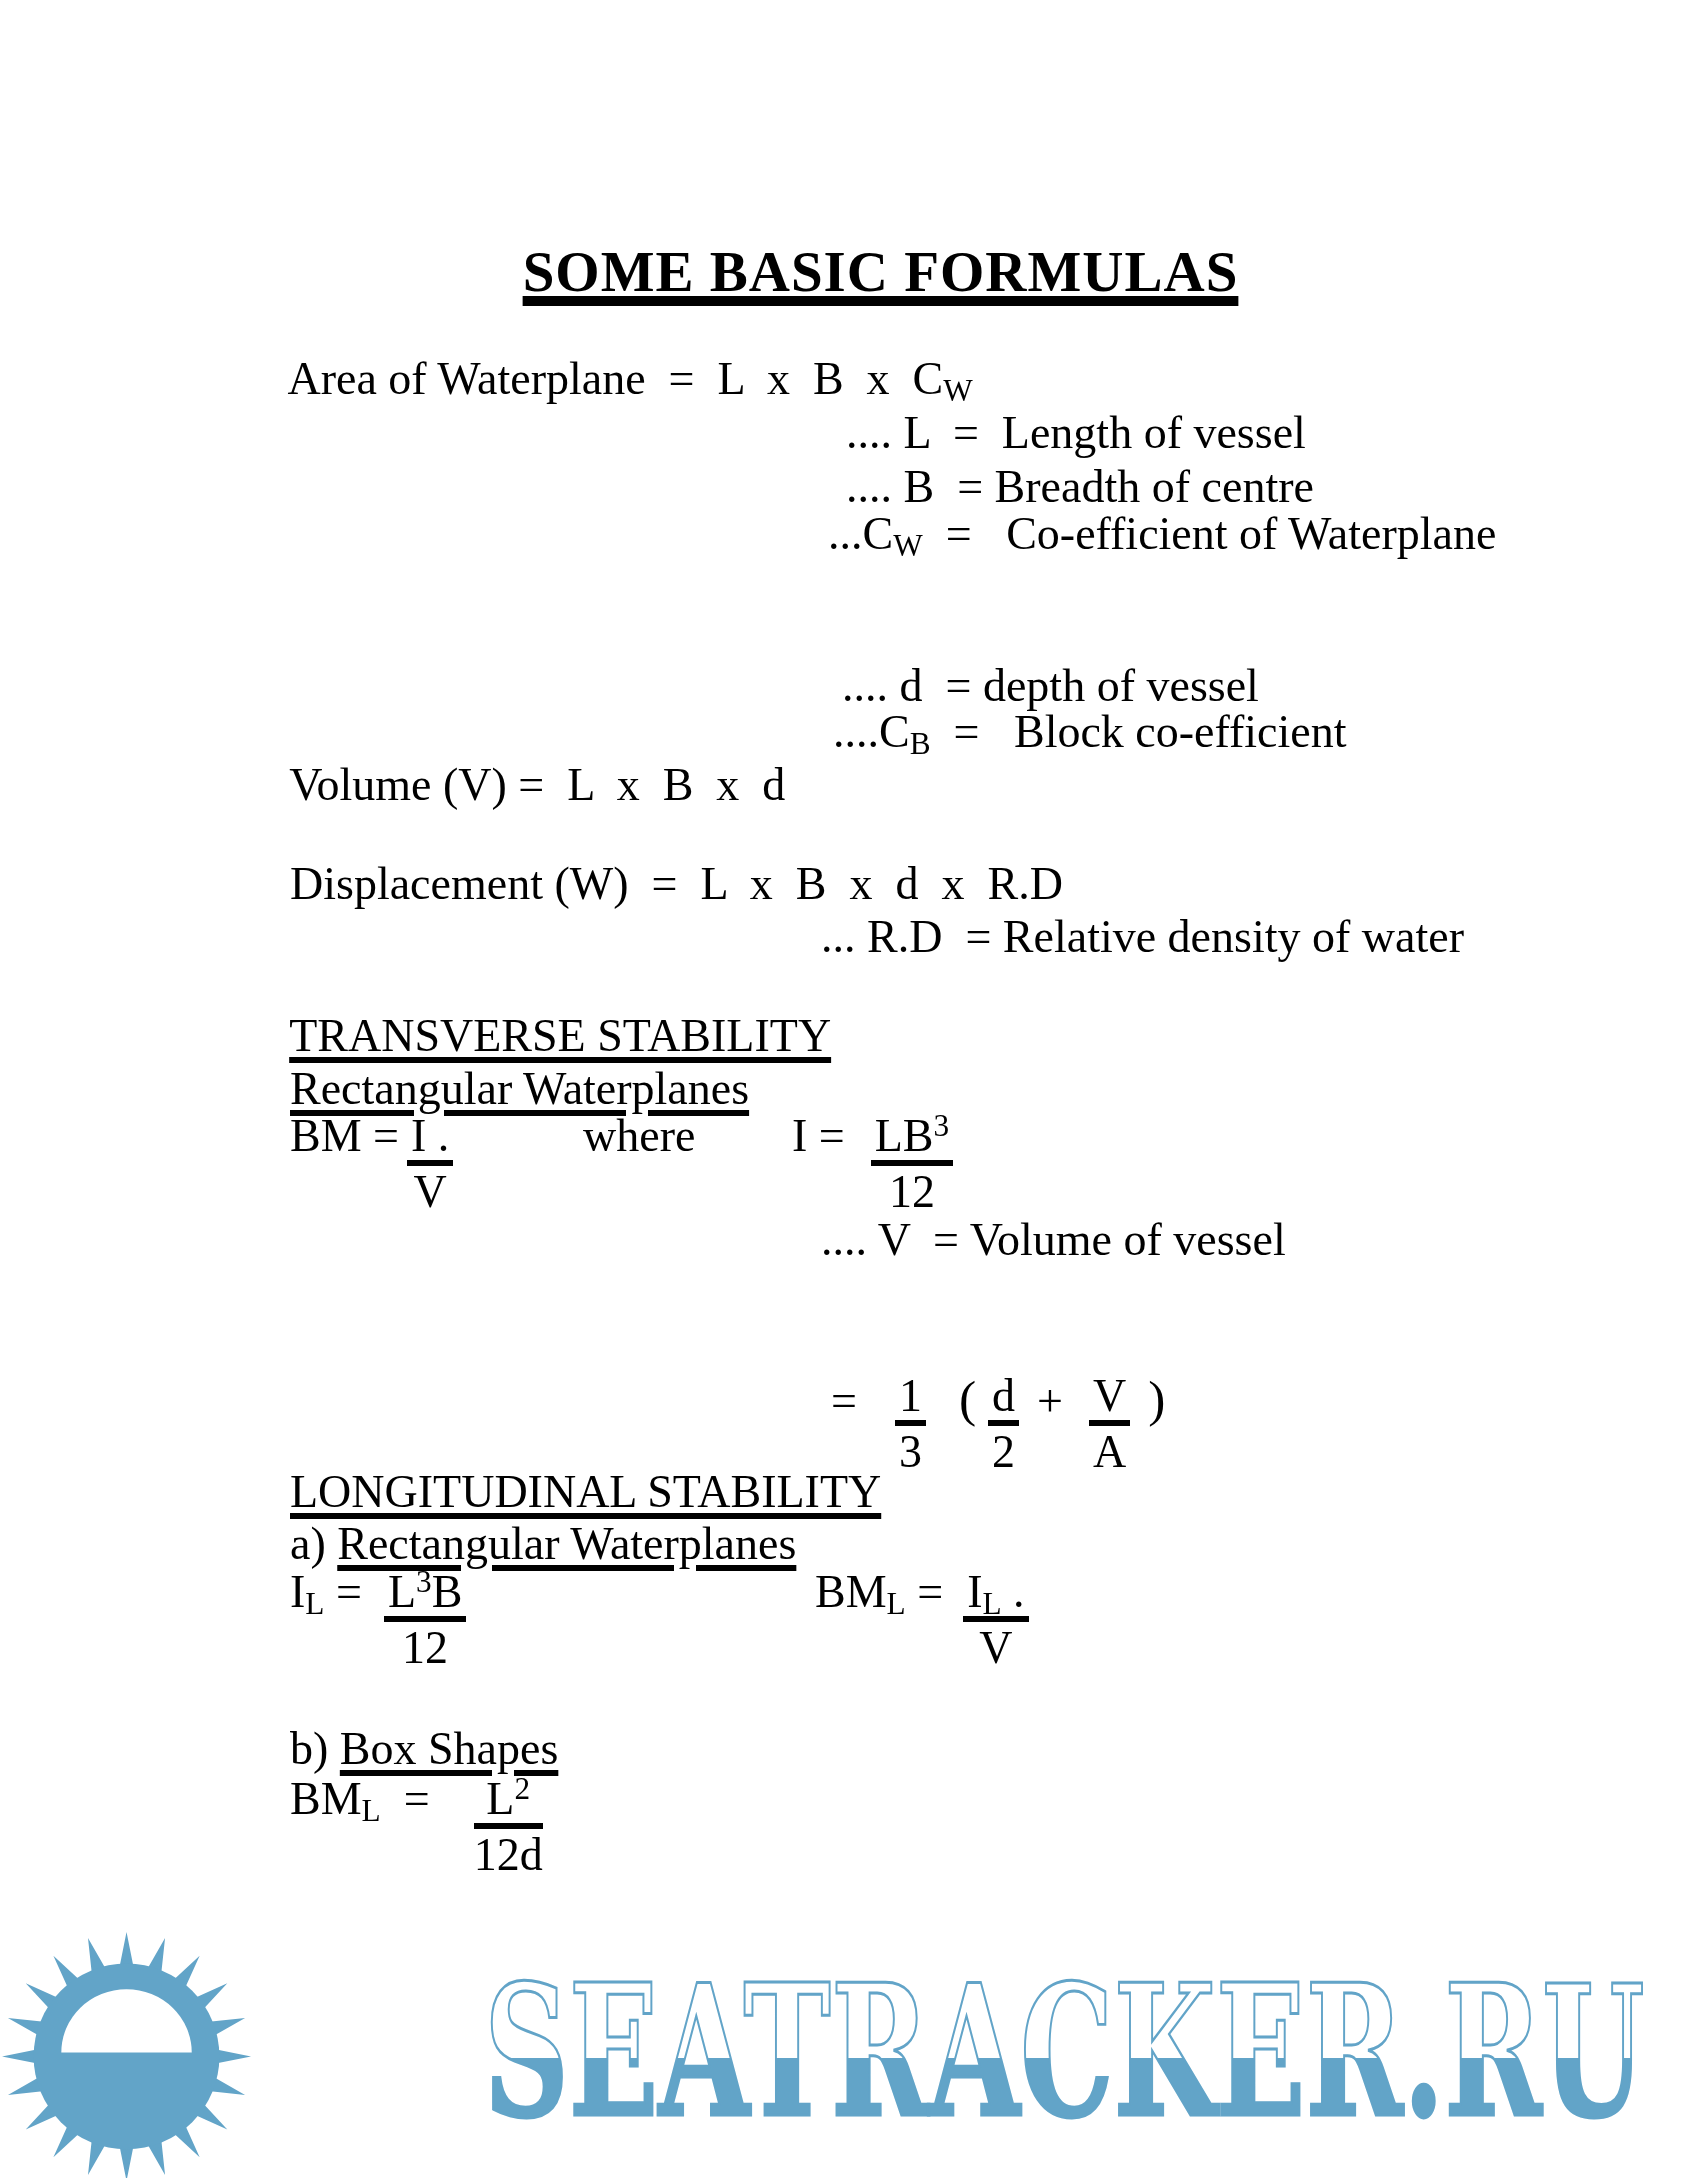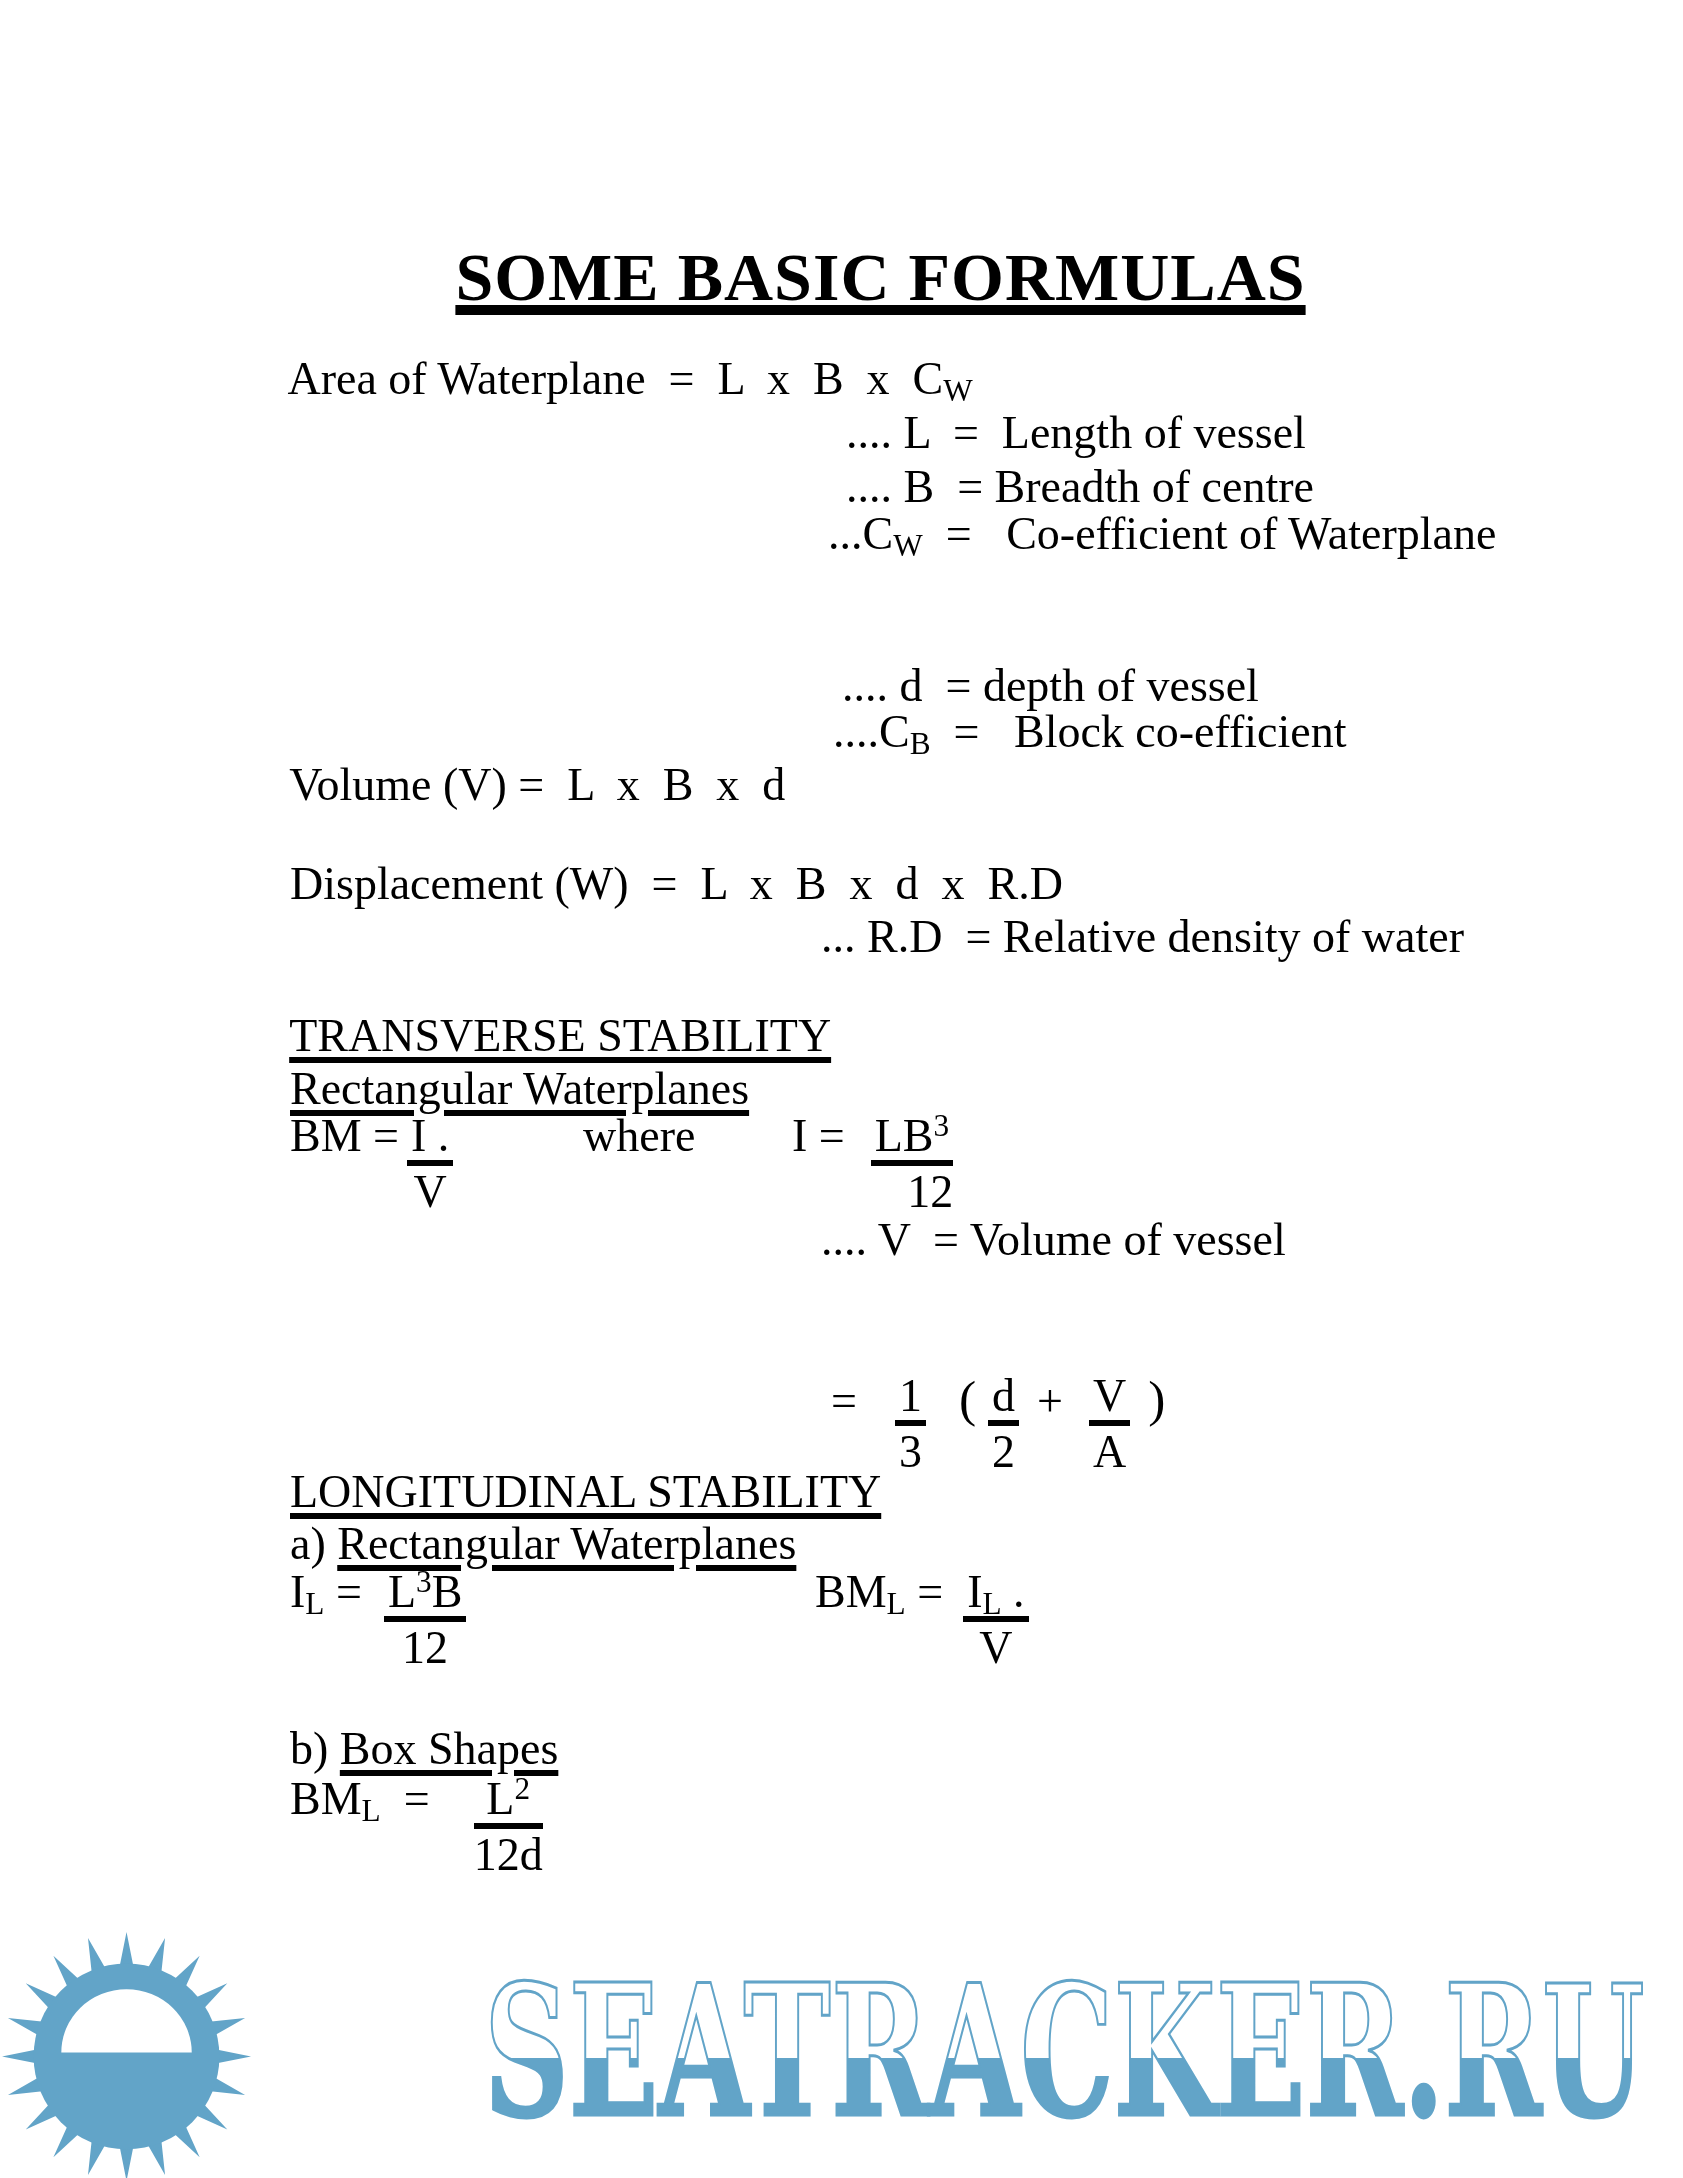--- a/index.html
+++ b/index.html
@@ -5,21 +5,21 @@
   * { margin:0; padding:0; box-sizing:border-box; }
   html,body { background:#e8e8e8; }
   .page {
     position:relative; width:1683px; height:2178px; margin:0 auto;
     background:#ffffff; color:#000;
     font-family:"Liberation Serif","DejaVu Serif",serif;
     font-size:46px; overflow:hidden;
   }
   .line { position:absolute; white-space:pre; line-height:1; }
   .title {
-    font-size:68px; font-weight:bold; letter-spacing:1px;
+    font-size:57px; font-weight:bold; letter-spacing:1px;
     text-decoration:underline; text-decoration-thickness:10px; text-underline-offset:5px;
   }
   .u { text-decoration:underline; text-decoration-thickness:6px; text-underline-offset:6px; }
   sub { font-size:0.68em; line-height:0; position:relative; vertical-align:baseline; top:0.22em; }
   sup { font-size:0.68em; line-height:0; position:relative; vertical-align:baseline; top:-0.48em; }
   .frac { display:inline-block; vertical-align:top; text-align:center; }
   .frac .num { display:block; border-bottom:6px solid #000; padding:0 4px 1px 4px; }
   .frac .den { display:block; padding-top:3px; }
   .paren { display:inline-block; font-size:1.12em; position:relative; top:0px; }
   .abs-svg { position:absolute; }
@@ -70,21 +70,21 @@
     <span class="u">Rectangular Waterplanes</span>
   </div>
 
   <div class="line" style="left:244px; top:1067px;">
     <span>BM =</span><span class="frac" style="margin-left:8px;"><span class="num">I .</span><span class="den">V</span></span>
   </div>
   <div class="line" style="left:537px; top:1067px;">
     <span>where</span>
   </div>
   <div class="line" style="left:746px; top:1067px;">
-    <span>I =</span><span class="frac" style="margin-left:26px;text-align:right;"><span class="num"><span>LB</span><sup>3</sup></span><span class="den">12</span></span>
+    <span>I =</span><span class="frac" style="margin-left:26px;"><span class="num"><span>LB</span><sup>3</sup></span><span class="den">12</span></span>
   </div>
 
   <div class="line" style="left:775px; top:1171px;">
     <span>.... V  = Volume of vessel</span>
   </div>
 
   <div class="line" style="left:785px; top:1327px;">
     <span>=</span><span class="frac" style="margin-left:38px;"><span class="num">1</span><span class="den">3</span></span><span class="paren" style="margin-left:33px;">(</span><span class="frac" style="margin-left:12px;"><span class="num">d</span><span class="den">2</span></span><span style="margin-left:18px;">+</span><span class="frac" style="margin-left:26px;"><span class="num">V</span><span class="den">A</span></span><span class="paren" style="margin-left:18px;">)</span>
   </div>
 

